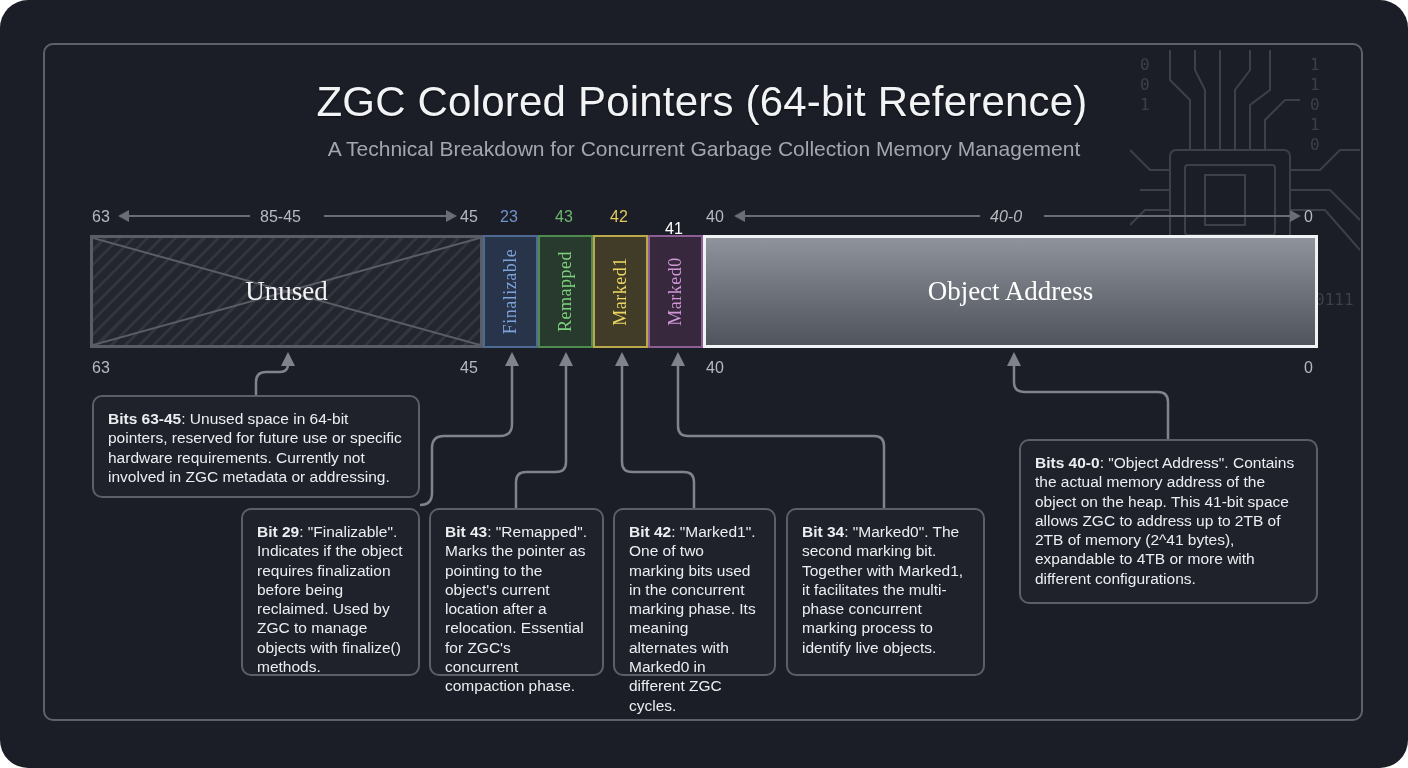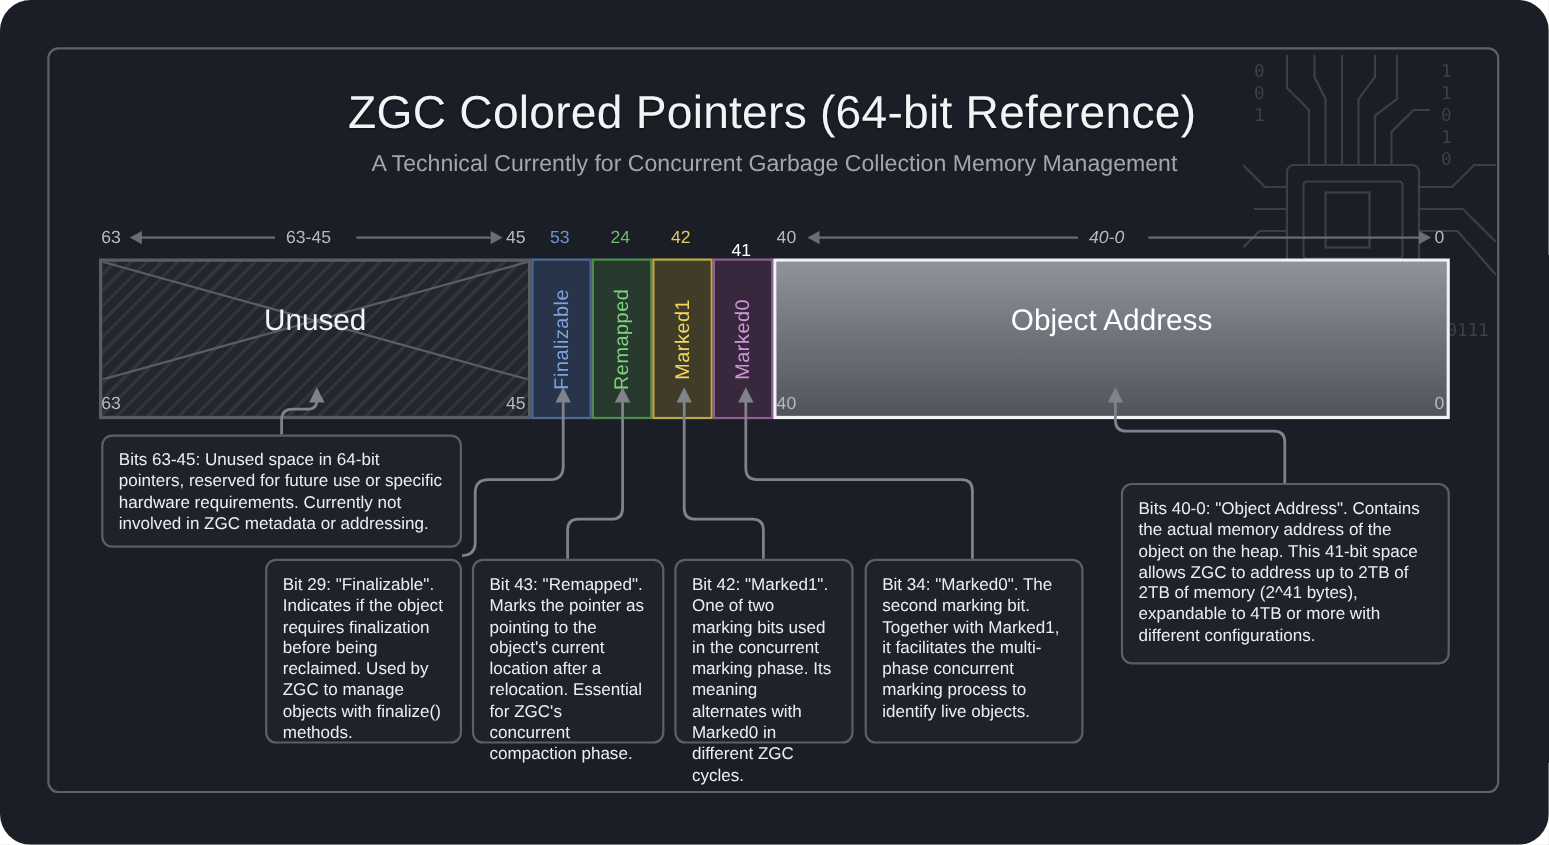--- a/index.html
+++ b/index.html
@@ -6,39 +6,39 @@
   body { width:1408px; height:768px; position:relative; overflow:hidden; font-family:"Liberation Sans", "DejaVu Sans", sans-serif; }
   .canvas { position:absolute; left:0; top:0; width:1408px; height:768px; background:#1c1e27; border-radius:28px; overflow:hidden; }
   .frame { position:absolute; left:43px; top:43px; width:1320px; height:678px; border:2px solid #5e616b; border-radius:10px; box-sizing:border-box; }
   .circuit { position:absolute; left:1130px; top:50px; width:230px; height:330px; opacity:0.35; }
   .title { position:absolute; left:0; width:1404px; top:78px; text-align:center; color:#f2f3f5; font-size:42px; font-weight:400; letter-spacing:0.2px; text-shadow:0 1px 2px rgba(0,0,0,.6); }
   .subtitle { position:absolute; left:0; width:1408px; top:137px; text-align:center; color:#a3a6ad; font-size:21px; }
   .num { position:absolute; font-size:16px; color:#b7b9bf; line-height:22px; }
   .range-line { position:absolute; height:2px; background:#6a6d76; top:215px; }
   .arrow-l { position:absolute; width:0; height:0; border-top:6px solid transparent; border-bottom:6px solid transparent; border-right:11px solid #6a6d76; top:210px; }
   .arrow-r { position:absolute; width:0; height:0; border-top:6px solid transparent; border-bottom:6px solid transparent; border-left:11px solid #6a6d76; top:210px; }
-  .seg { position:absolute; top:235px; height:146px; box-sizing:border-box; }
+  .seg { position:absolute; top:235px; height:113px; box-sizing:border-box;font-family:Liberation Serif, serif; }
   .unused { left:90px; width:393px; border:3px solid #5a5d66;
     background: repeating-linear-gradient(135deg, #23262e 0px, #23262e 7px, #32353d 7px, #32353d 10px); }
   .unused svg { position:absolute; left:0; top:0; }
   .unused-label { position:absolute; left:0; right:0; top:38px; text-align:center; color:#f4f4f6; font-size:27px; font-weight:400; }
   .bit { width:55px; display:flex; align-items:center; justify-content:center; }
   .bit span { transform:rotate(-90deg); white-space:nowrap; font-size:18px; letter-spacing:0.5px; }
   .b44 { left:483px; border:2px solid #4e6a93; background:#27344a; }
   .b44 span { color:#7ea3dc; }
   .b43 { left:538px; border:2px solid #4f8a4f; background:#283a2d; }
   .b43 span { color:#7dd37d; }
   .b42 { left:593px; border:2px solid #b9a94a; background:#403c27; }
   .b42 span { color:#eed763; }
   .b41 { left:648px; border:2px solid #8d5e93; background:#38283d; }
   .b41 span { color:#cf96d8; }
   .addr { left:703px; width:615px; border:3px solid #f1f2f4; background:linear-gradient(180deg,#8f939b 0%,#6e727a 50%,#50545c 100%); }
   .addr-label { position:absolute; left:0; right:0; top:38px; text-align:center; color:#ffffff; font-size:27px; }
   .box { position:absolute; border:2px solid #5c5f68; border-radius:10px; background:#1f222b; box-sizing:border-box; padding:12px 14px; color:#eceef1; font-size:15.5px; line-height:19.3px; }
-  .box b { font-weight:400; }
+  .box b { font-weight:700; }
   .connectors { position:absolute; left:0; top:0; }
 </style>
 </head>
 <body>
 
 <div class="canvas">
 
   <svg class="circuit" viewBox="0 0 230 330">
     <g stroke="#7a7e88" stroke-width="2" fill="none">
       <rect x="40" y="100" width="120" height="100" rx="6"></rect>
@@ -69,32 +69,32 @@
       <text x="185" y="255">0111</text>
       <text x="10" y="20">0</text>
         <text x="10" y="40">0</text>
         <text x="10" y="60">1</text>
     </g>
   </svg>
 
   <div class="frame"></div>
 
   <div class="title">ZGC Colored Pointers (64-bit Reference)</div>
-  <div class="subtitle">A Technical Currently for Concurrent Garbage Collection Memory Management</div>
+  <div class="subtitle">A Technical Breakdown for Concurrent Garbage Collection Memory Management</div>
 
   <div class="num" style="left:92px;top:206px;">63</div>
   <div class="arrow-l" style="left:118px;"></div>
   <div class="range-line" style="left:128px;width:122px;"></div>
-  <div class="num" style="left:260px;top:206px;">63-45</div>
+  <div class="num" style="left:260px;top:206px;">85-45</div>
   <div class="range-line" style="left:324px;width:122px;"></div>
   <div class="arrow-r" style="left:446px;"></div>
   <div class="num" style="left:460px;top:206px;">45</div>
 
-  <div class="num" style="left:500px;top:206px;color:#6f94cc;">53</div>
-  <div class="num" style="left:555px;top:206px;color:#6db86d;">24</div>
+  <div class="num" style="left:500px;top:206px;color:#6f94cc;">23</div>
+  <div class="num" style="left:555px;top:206px;color:#6db86d;">43</div>
   <div class="num" style="left:610px;top:206px;color:#e2cb5c;">42</div>
   <div class="num" style="left:665px;top:206px;color:#ffffff;margin-top:12px;">41</div>
 
   <div class="num" style="left:706px;top:206px;">40</div>
   <div class="arrow-l" style="left:734px;"></div>
   <div class="range-line" style="left:744px;width:236px;"></div>
   <div class="num" style="left:990px;top:206px;font-style:italic;">40-0</div>
   <div class="range-line" style="left:1044px;width:246px;"></div>
   <div class="arrow-r" style="left:1290px;"></div>
   <div class="num" style="left:1304px;top:206px;">0</div>

